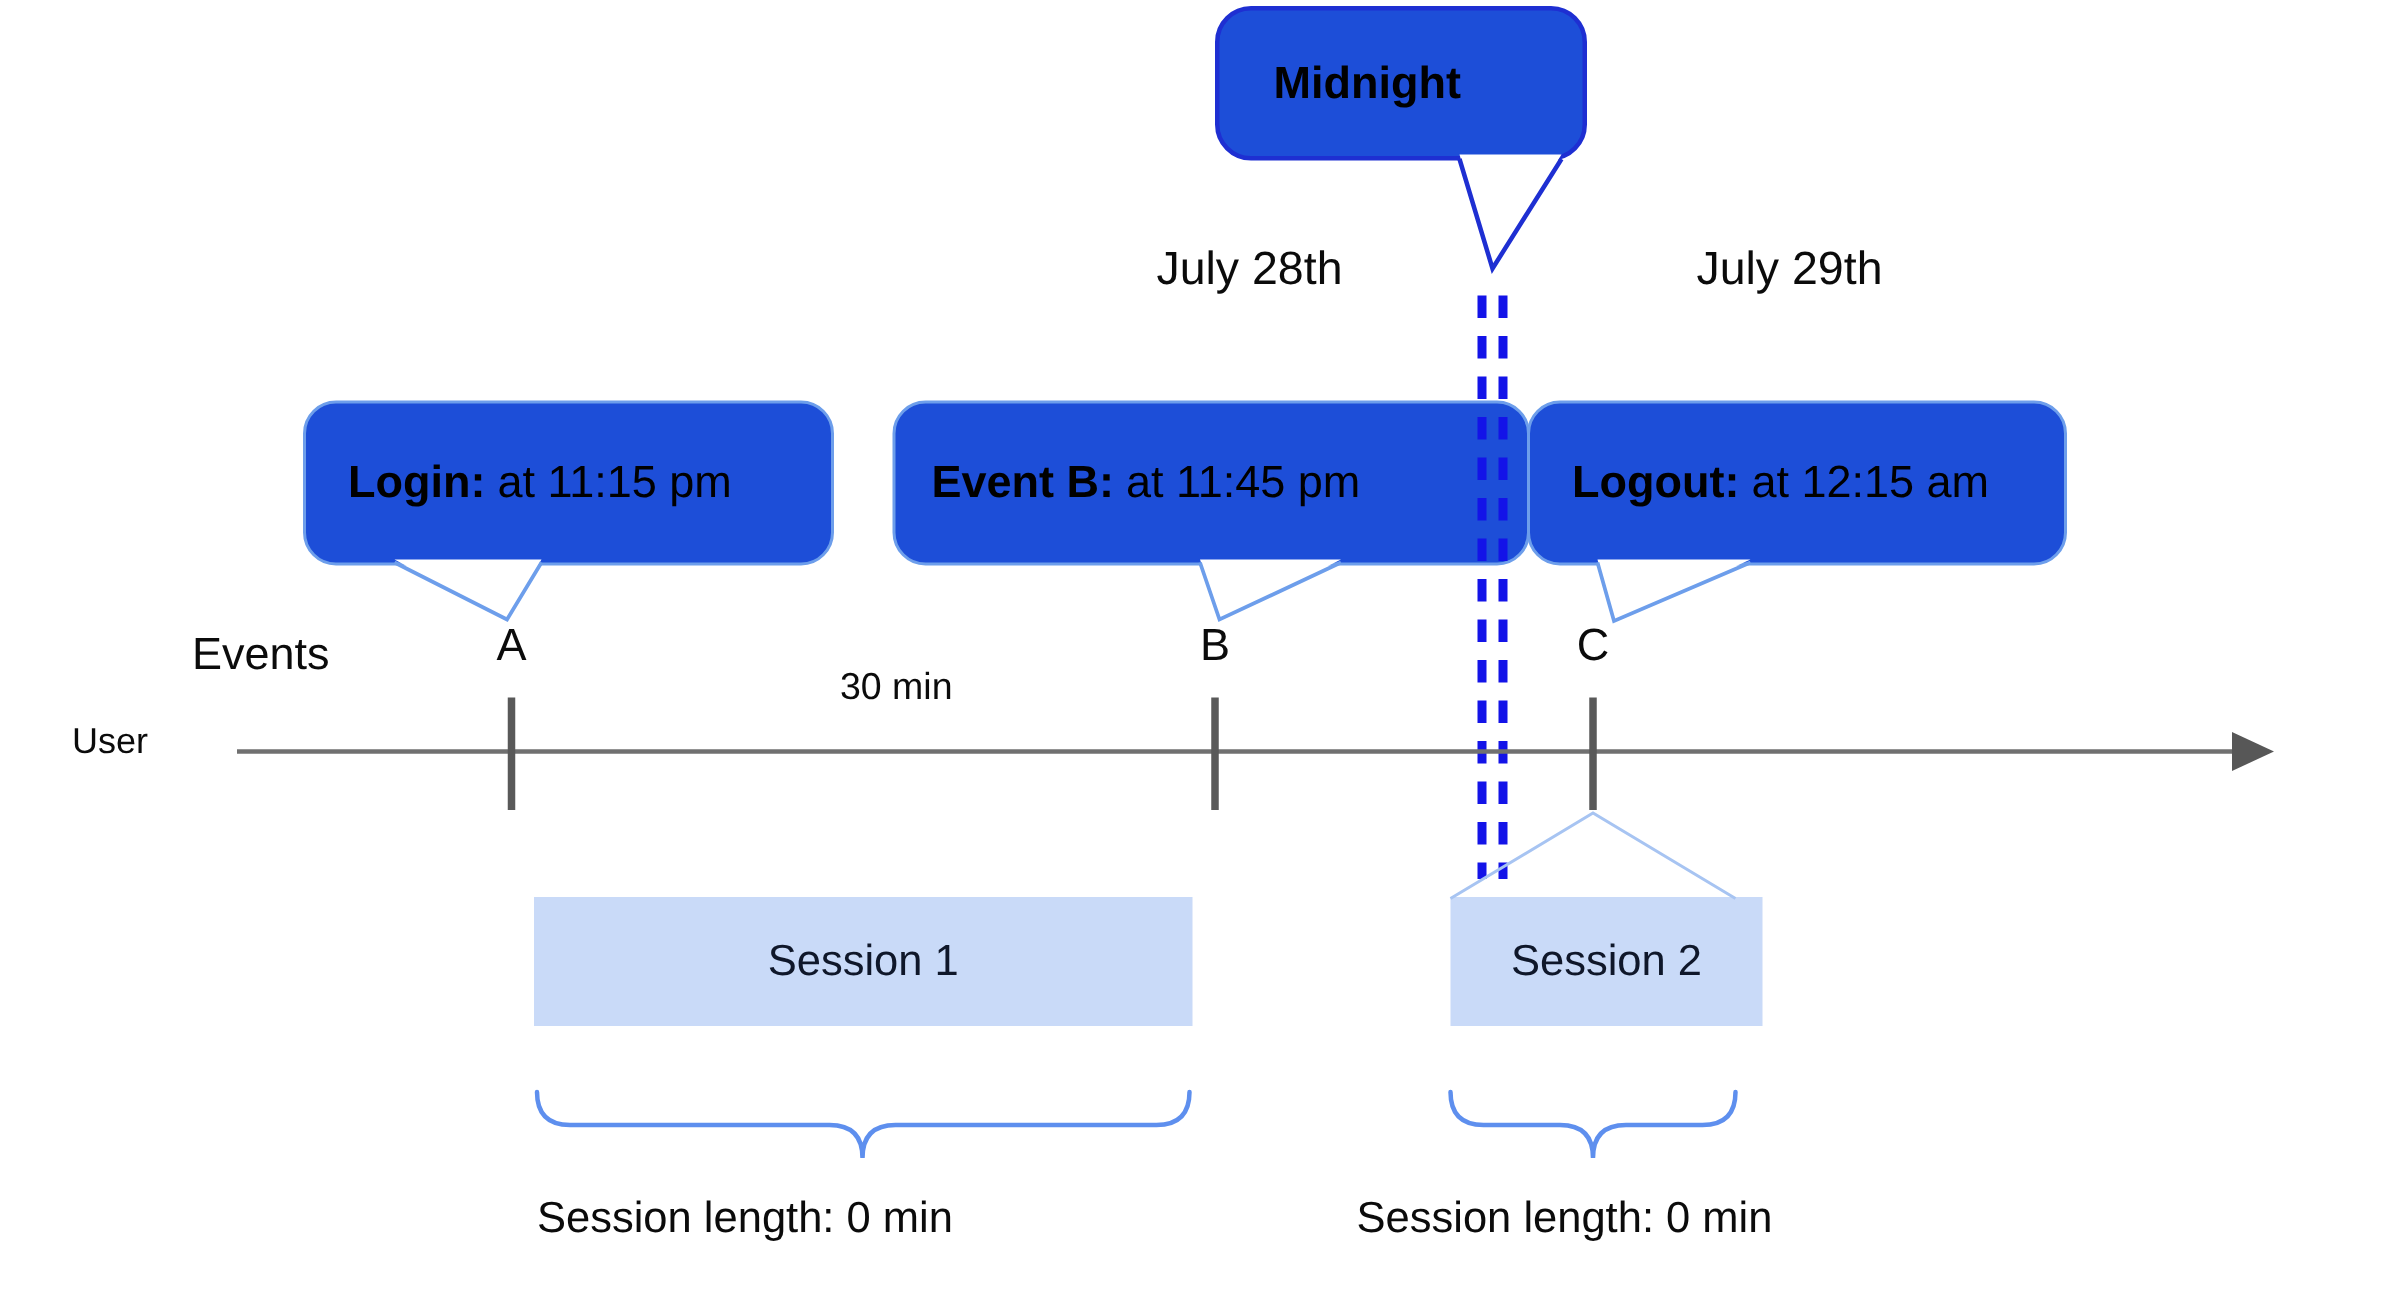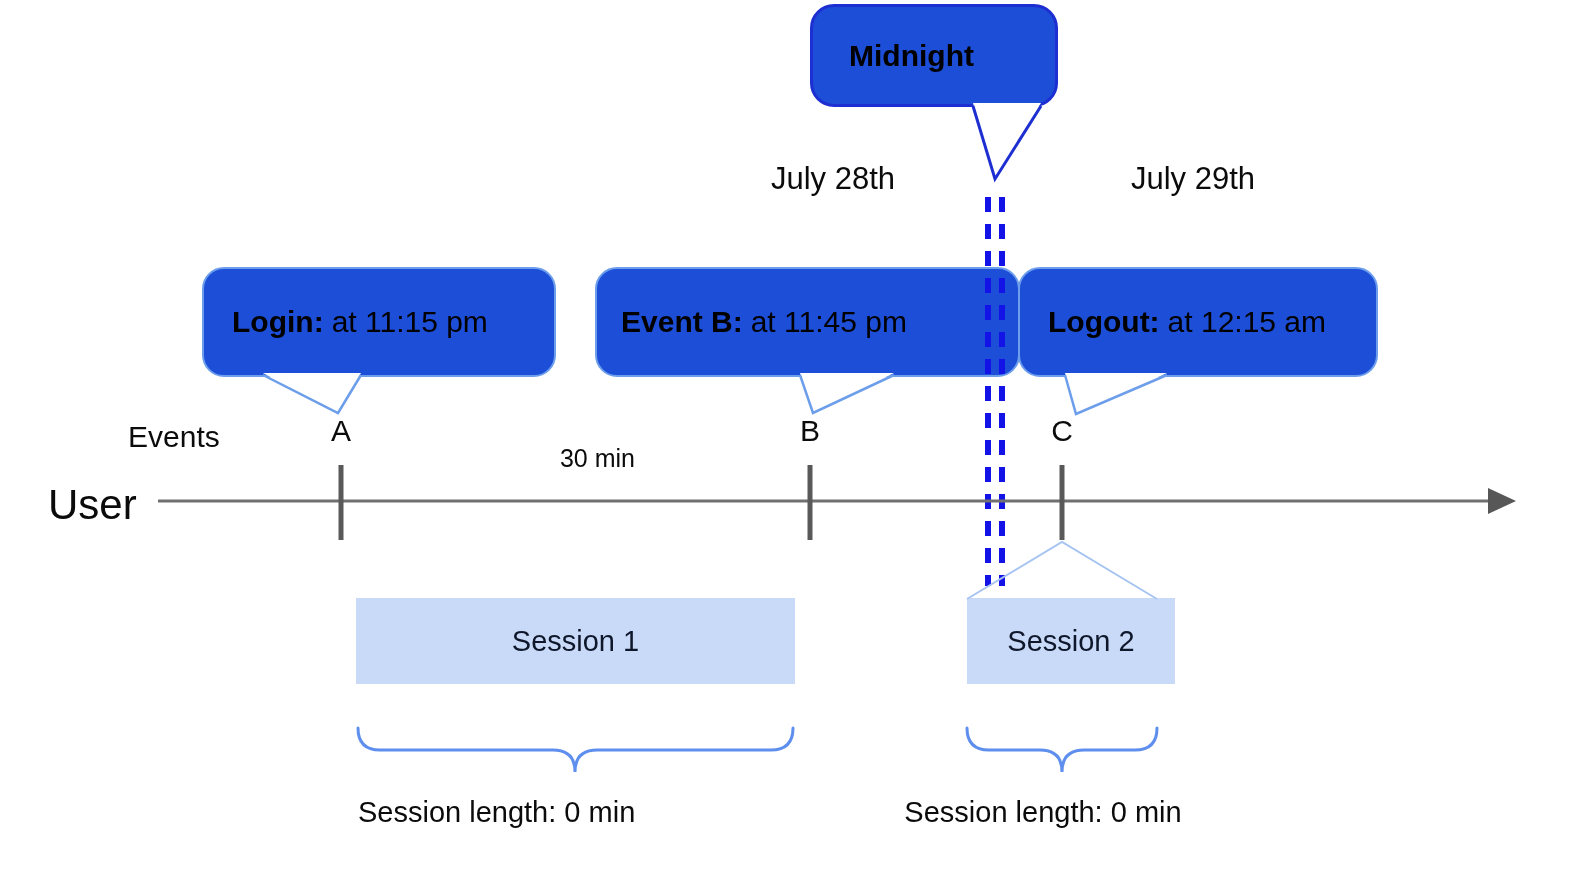--- a/index.html
+++ b/index.html
@@ -20,21 +20,21 @@
   .bubble .b-rest{margin-left:8px;}
   .bubble.dark{border:3px solid #1e2fd2;border-radius:24px;font-weight:bold;}
   
   .session-box{
     position:absolute;background:#c9daf8;display:flex;align-items:center;
     justify-content:center;font-size:29px;color:#0f172a;z-index:1;
   }
   
   .date-label{font-size:31px;text-align:right;width:260px;}
   .axis-name{font-size:30px;}
-  .user-name{font-size:42px;}
+  .user-name{font-size:24px;}
   .tick-label{font-size:30px;width:60px;text-align:center;}
   .interval{font-size:25px;width:120px;text-align:right;}
   .sess-len{font-size:29px;}
   
   #overlay{position:absolute;left:0;top:0;z-index:5;pointer-events:none;}
 </style>
 </head>
 <body>
 
 <div id="canvas">

